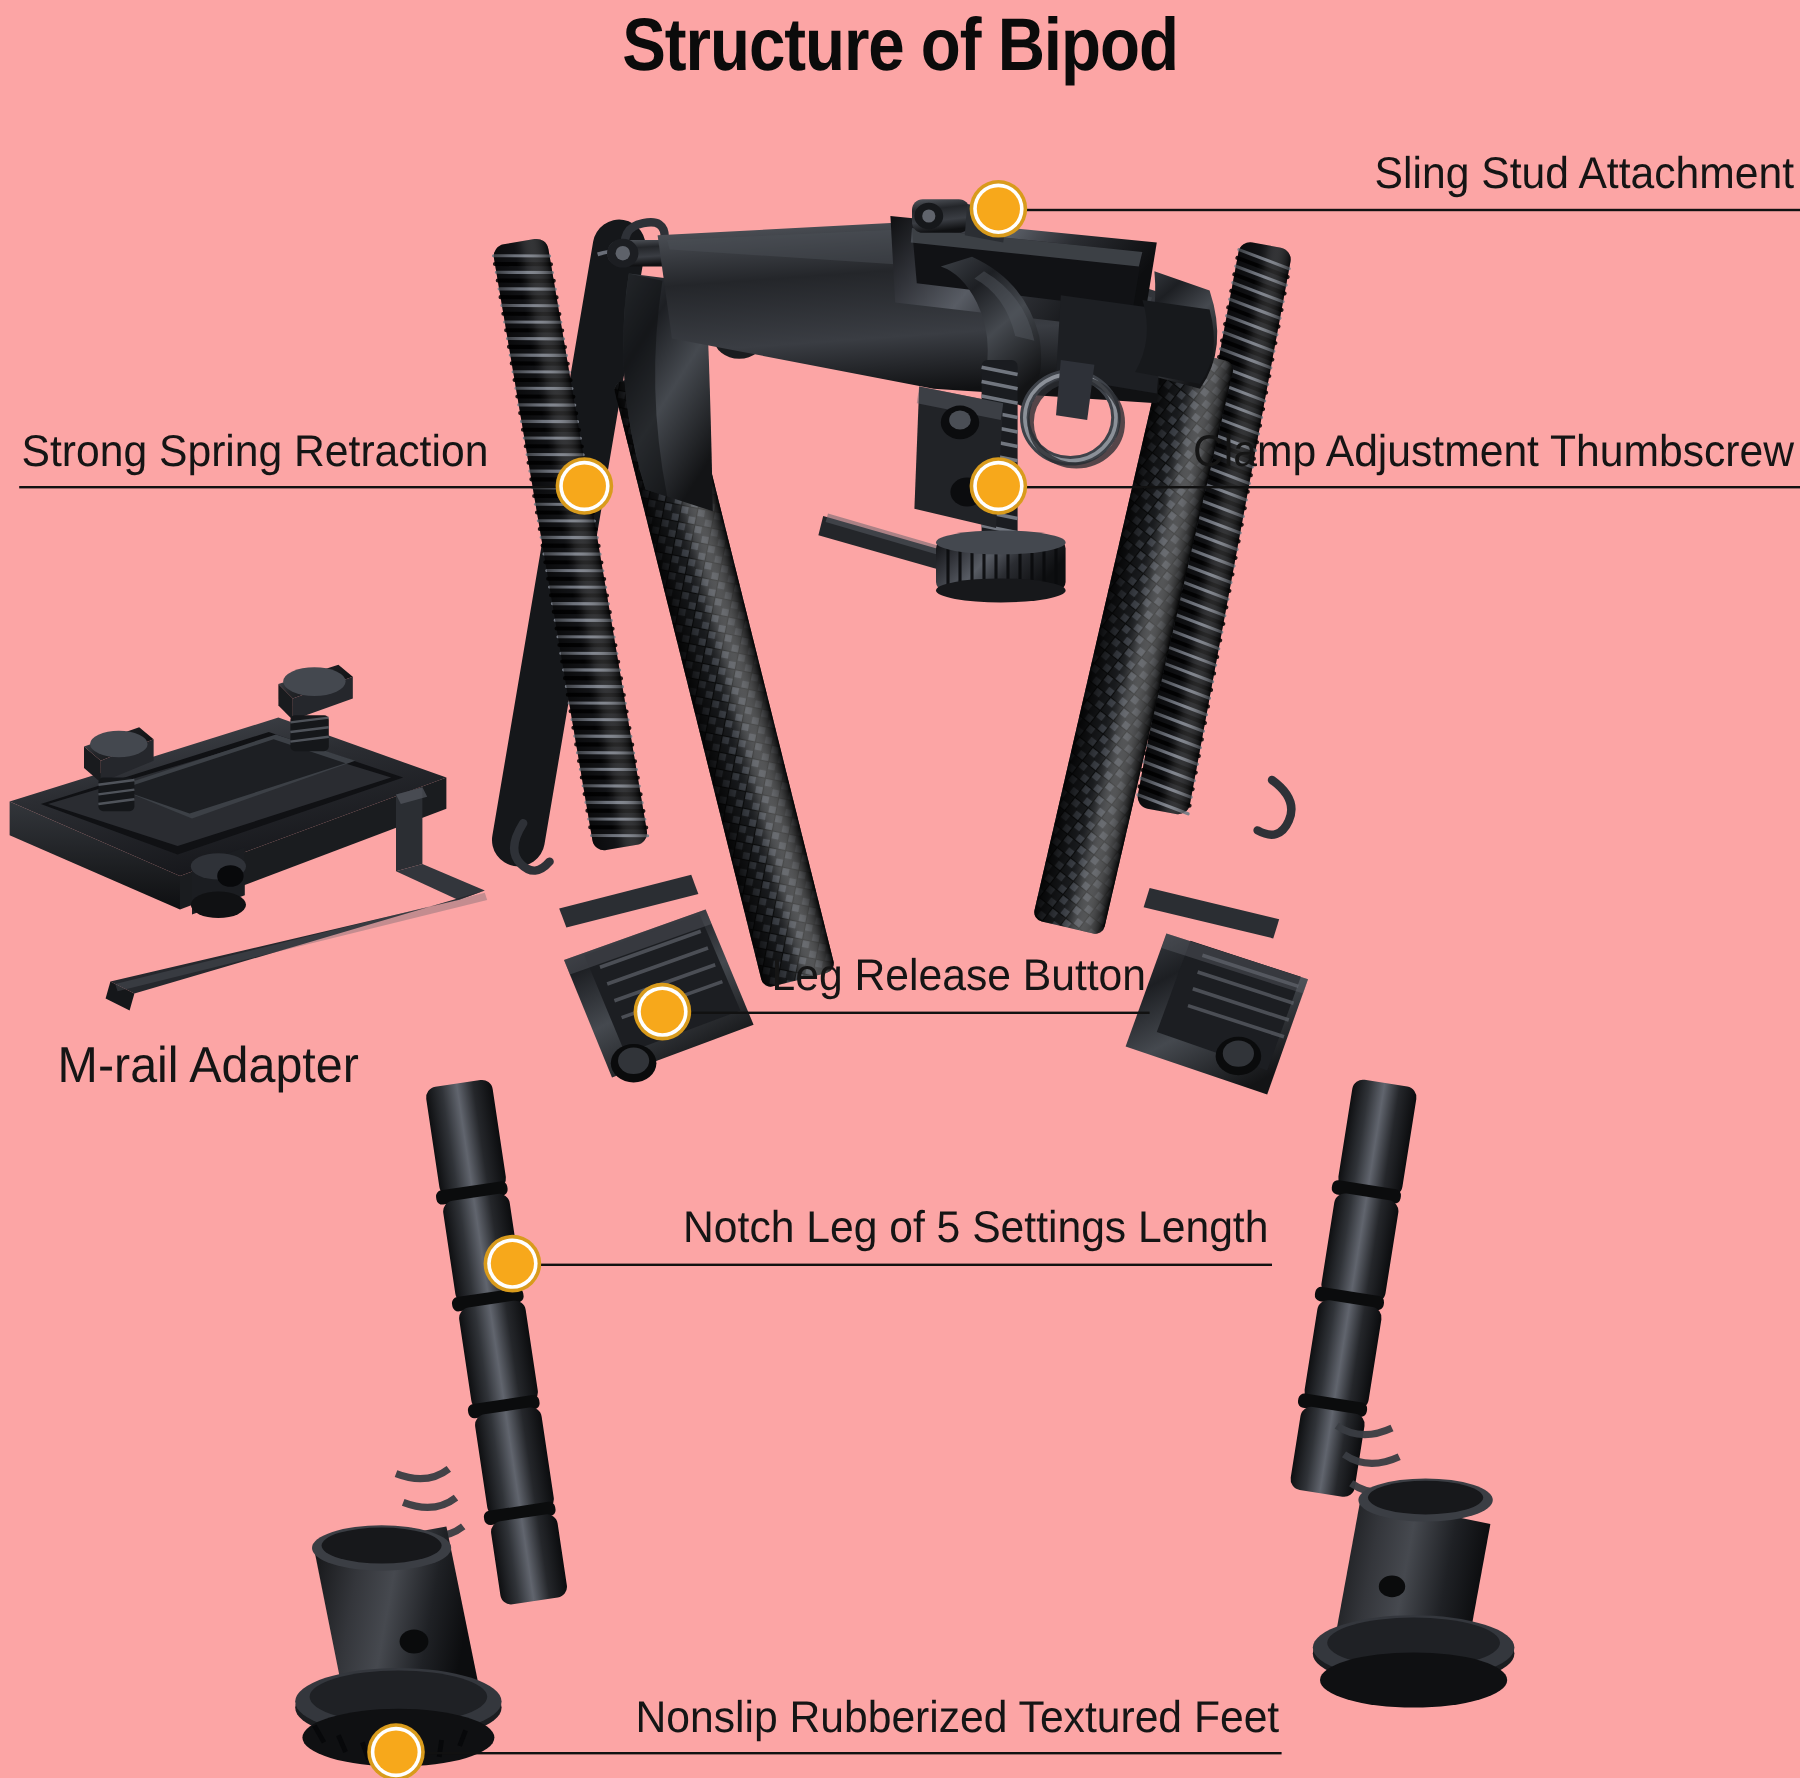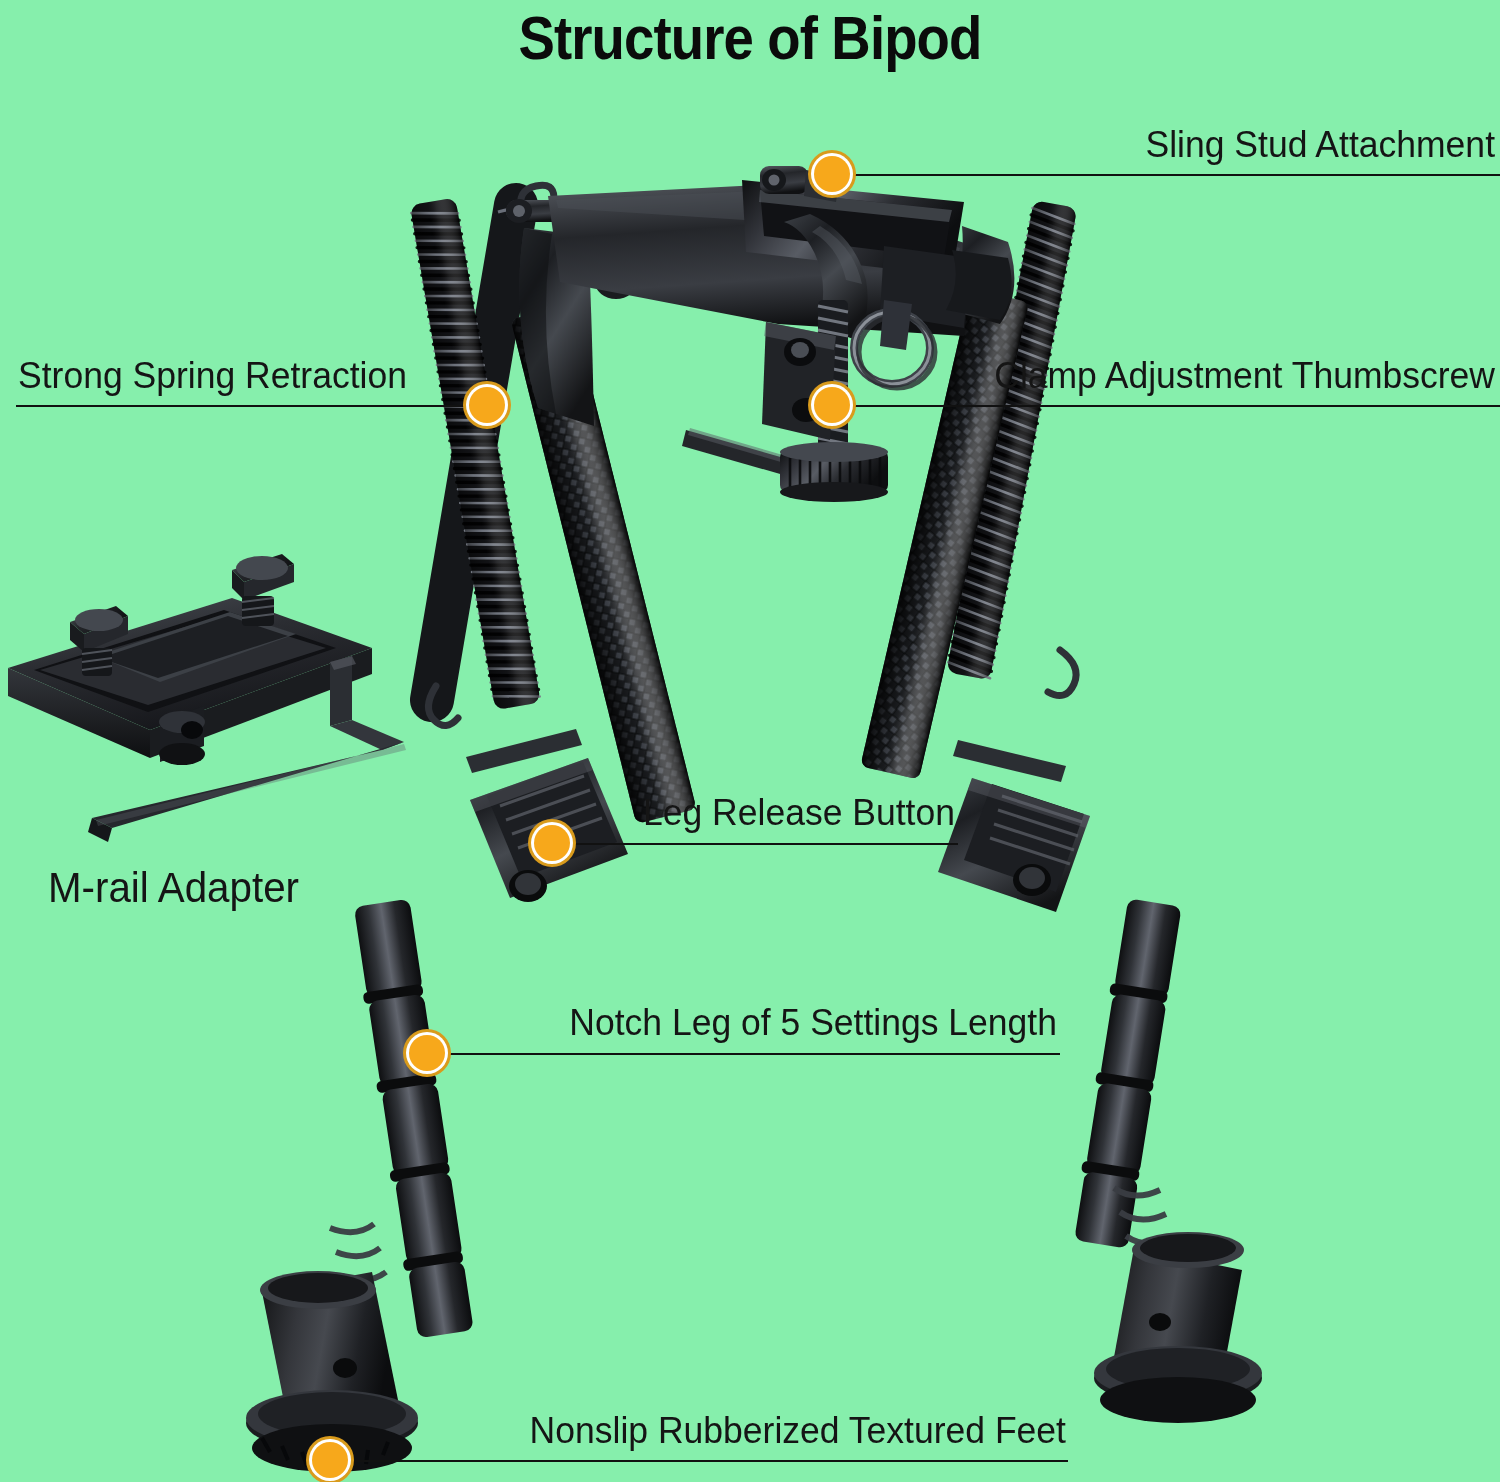--- a/index.html
+++ b/index.html
@@ -4,21 +4,21 @@
 <title>Structure of Bipod</title>
 <style>
   html,body{margin:0;padding:0;background:#ffffff;}
   body{
     font-family:"Liberation Sans","DejaVu Sans",sans-serif;
     -webkit-font-smoothing:antialiased;
   }
   #stage{
     position:relative;
     width:1500px;height:1482px;
-    background:#86efac;
+    background:#fca5a5;
     overflow:hidden;
   }
   
   #title{
     position:absolute;left:0;top:2px;width:1500px;
     text-align:center;
     font-size:62px;
     font-weight:bold;
     letter-spacing:-1px;
     color:#0b0b0b;

